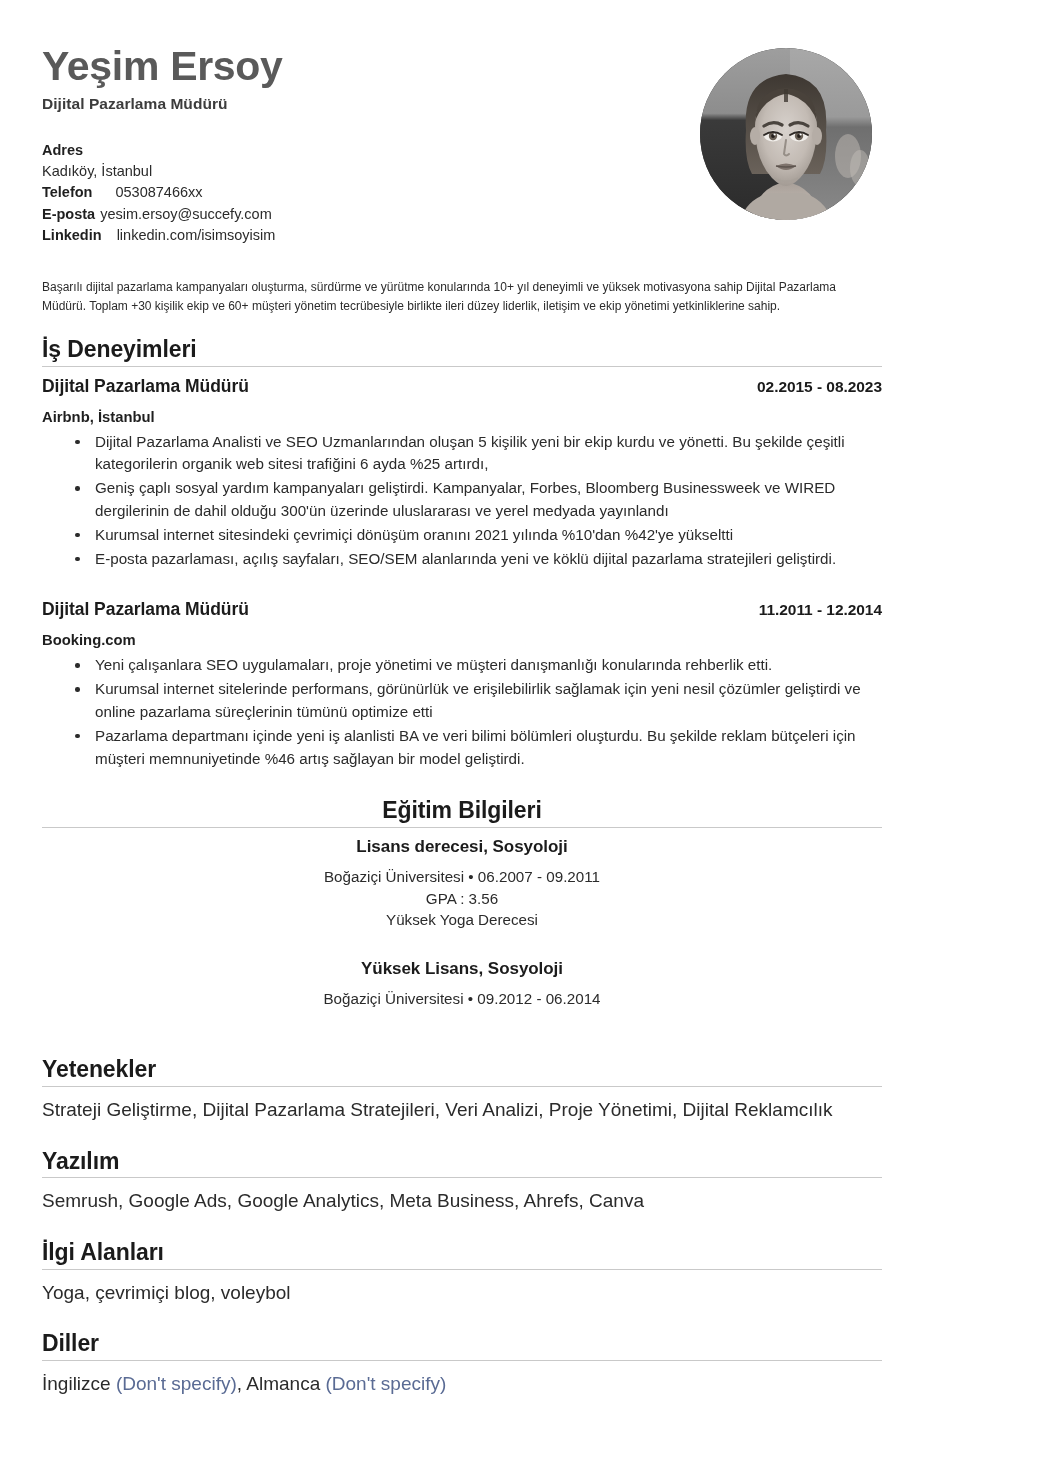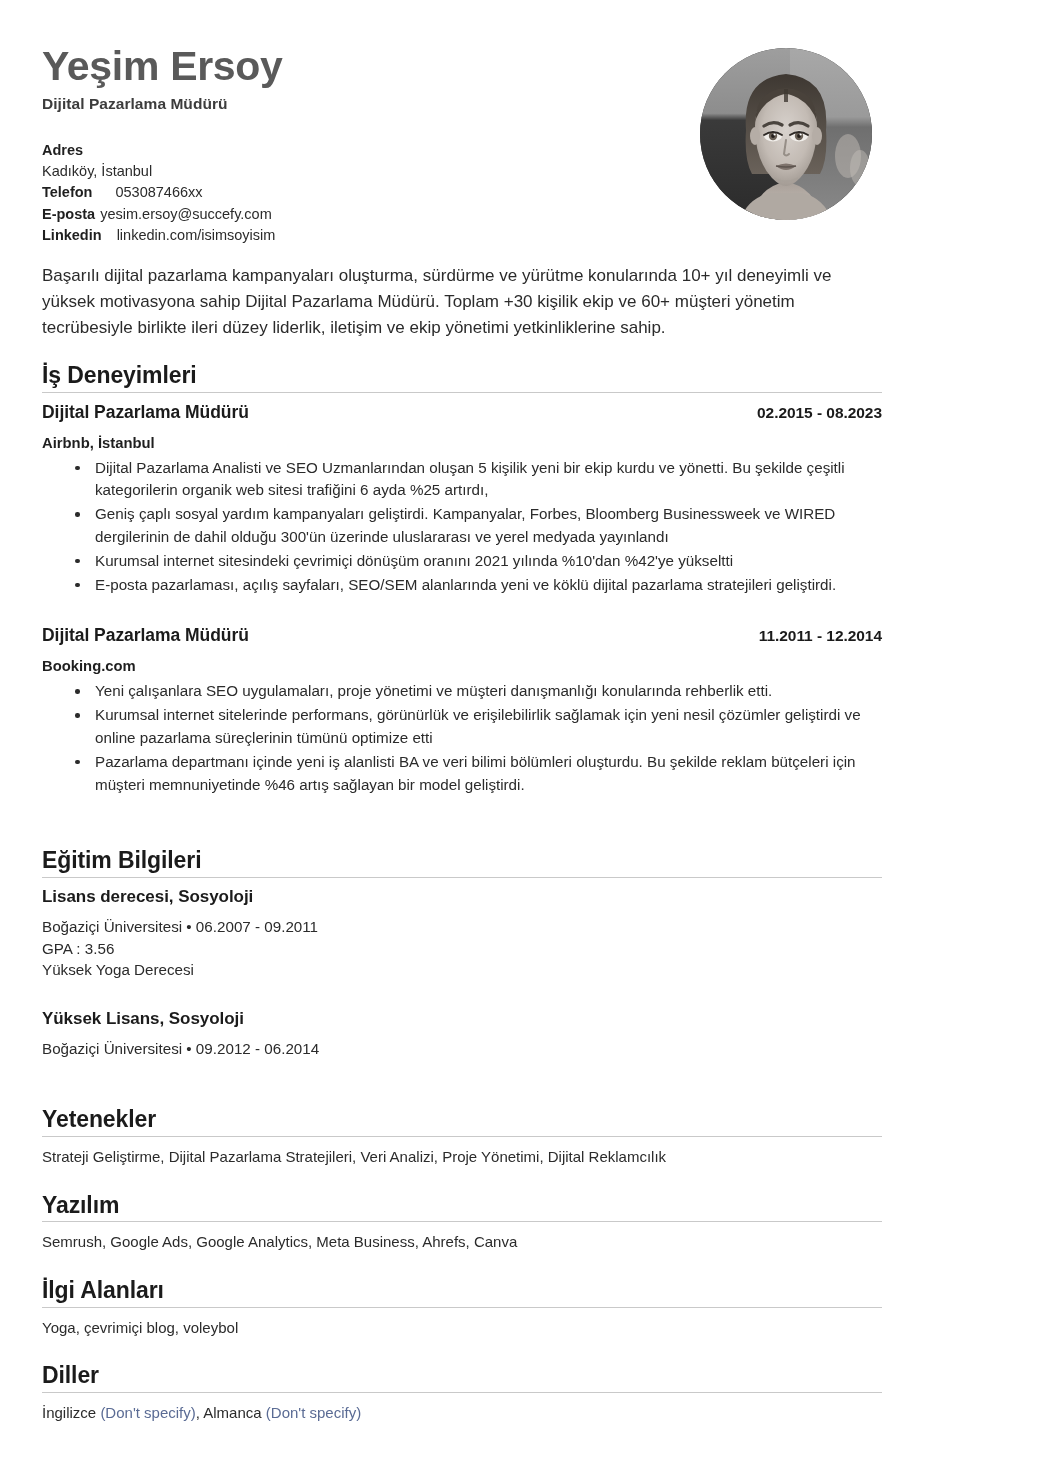--- a/index.html
+++ b/index.html
@@ -67,22 +67,22 @@
     flex: none;
     margin-top: 4px;
     margin-right: 10px;
     position: relative;
     background: #2a2a2a;
   }
   .photo svg { display: block; width: 100%; height: 100%; }
 
   
   .summary {
-    margin-top: 17px;
-    font-size: 17px;
+    margin-top: 32px;
+    font-size: 12px;
     line-height: 1.52;
     color: #2b2b2b;
     max-width: 958px;
   }
 
   
   .section { margin-top: 18px; }
   .sec-head {
     font-size: 23px;
     font-weight: bold;
@@ -160,31 +160,31 @@
   }
   .edu-line {
     font-size: 15.2px;
     line-height: 1.42;
     color: #2b2b2b;
   }
   .edu-gap { height: 24px; }
 
   
   .plain-line {
-    font-size: 15px;
+    font-size: 19px;
     line-height: 1.5;
     color: #2b2b2b;
   }
   .lang-note { color: #5a6b94; }
 
   .sec-skills { margin-top: 48px; }
   .sec-soft   { margin-top: 24px; }
   .sec-int    { margin-top: 24px; }
   .sec-lang   { margin-top: 24px; }
-  .sec-edu    { margin-top: 52px; }
+  .sec-edu    { margin-top: 28px; text-align: center; }
   .sec-exp    { margin-top: 22px; }
 </style>
 </head>
 <body>
 
 <div class="page">
 
   <div class="header">
     <div class="header-left">
       <div class="name">Yeşim Ersoy</div>

